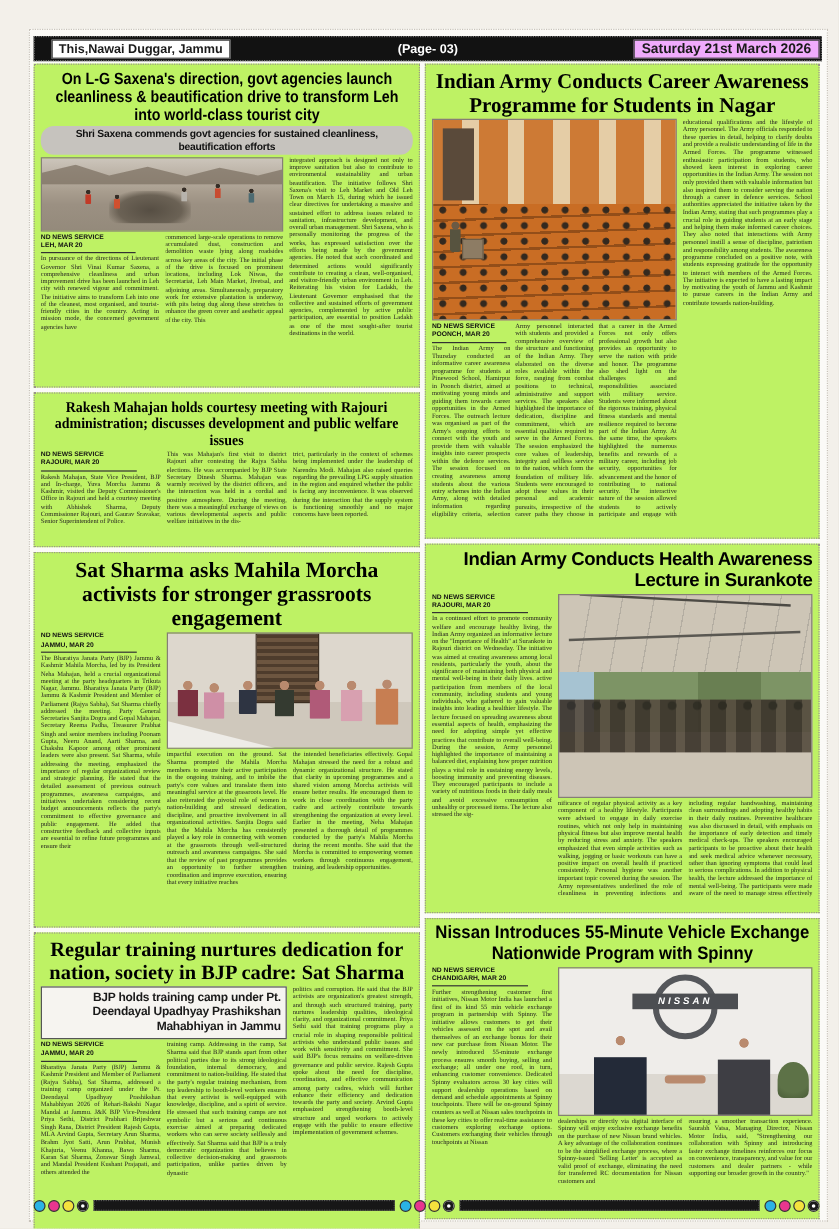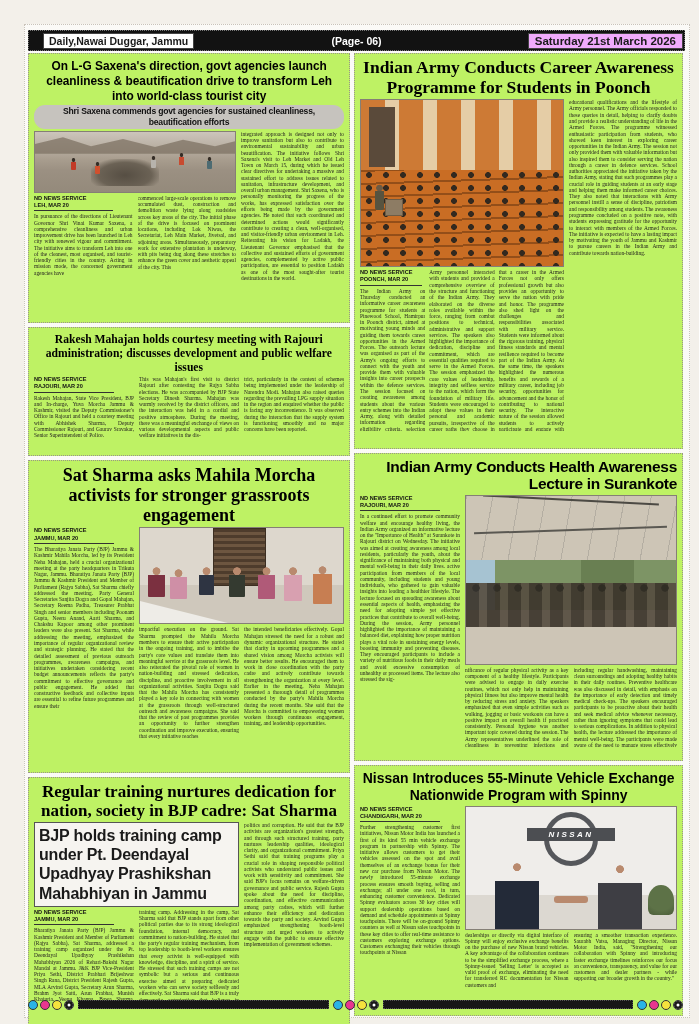--- a/index.html
+++ b/index.html
@@ -28,21 +28,21 @@
   .cond93{transform:scaleX(.93);transform-origin:50% 50%;width:107%;margin-left:-3.5%;}
   .subbar{background:#c6c3be;color:#111;font-family:"Liberation Sans",sans-serif;font-weight:bold;
         font-size:8.6px;line-height:1.25;padding:1px 3px;text-align:center;margin:1px 0 2px 0;
         letter-spacing:-.2px;border-radius:11px;}
   .row{display:flex;gap:5px;min-height:0;}
   .bcol{flex:1;min-width:0;overflow:hidden;}
   .btxt{font-size:5.4px;line-height:1.16;text-align:justify;color:#24221f;overflow:hidden;}
   .byline{font-family:"Liberation Sans",sans-serif;font-weight:bold;font-size:5.6px;line-height:1.3;
         border-bottom:.8px solid #333;margin-bottom:2px;padding-bottom:1px;width:80%;color:#111;}
   .subbox{border:1px solid #555;background:#f6f4f0;font-family:"Liberation Sans",sans-serif;
-        font-weight:bold;font-size:16px;line-height:1.2;text-align:left;padding:3px 4px;margin-bottom:2px;
+        font-weight:bold;font-size:10px;line-height:1.2;text-align:right;padding:3px 4px;margin-bottom:2px;
         letter-spacing:-.2px;}
   
   .photo{position:relative;overflow:hidden;border:1px solid #857f76;}
   .photo i{display:block;position:absolute;}
   .ph-leh{background:linear-gradient(180deg,#ccc5bb 0%,#b7ada0 28%,#a89d8e 46%,#9b9082 64%,#948a7b 100%);}
   .ph-leh .mtn{top:4px;left:0;right:0;height:18px;background:#7d7163;opacity:.75;
         clip-path:polygon(0 100%,0 45%,14% 8%,28% 58%,44% 18%,60% 62%,74% 22%,90% 58%,100% 30%,100% 100%);}
   .ph-leh .debris{left:28%;top:46%;width:34%;height:44%;
         background:radial-gradient(ellipse at 50% 60%,#564e43 0%,#6b6255 55%,rgba(107,98,85,0) 78%);}
   .lfig{width:5px;height:12px;border-radius:1px;
@@ -102,22 +102,22 @@
   .d-c{background:#2ab3e6;} .d-m{background:#e8368f;} .d-y{background:#f5e23d;}
   .d-k{background:#fff;box-shadow:inset 0 0 0 2.5px #1a1a1a;}
 </style>
 </head>
 <body>
 
 <div class="page">
   <div class="scanfield"></div>
 
   <div class="hdrbar">
-    <span class="pgno">(Page- 06)</span>
-    <span class="mastbox">Daily,Nawai Duggar, Jammu</span>
+    <span class="pgno">(Page- 03)</span>
+    <span class="mastbox">This,Nawai Duggar, Jammu</span>
     <span class="datebox">Saturday 21st March 2026</span>
   </div>
 
   <div class="content">
 
     <div class="colL">
 
       <section class="art" style="height:262px">
         <h1 class="hl hl-sans cond" style="font-size:13.5px;">On L-G Saxena's direction, govt agencies launch cleanliness &amp; beautification drive to transform Leh into world-class tourist city</h1>
         <div class="subbar">Shri Saxena commends govt agencies for sustained cleanliness, beautification efforts</div>
@@ -209,21 +209,21 @@
             </div>
           </div>
           <div class="bcol btxt">politics and corruption. He said that the BJP activists are organization's greatest strength, and through such structured training, party nurtures leadership qualities, ideological clarity, and organizational commitment. Priya Sethi said that training programs play a crucial role in shaping responsible political activists who understand public issues and work with sensitivity and commitment. She said BJP's focus remains on welfare-driven governance and public service. Rajesh Gupta spoke about the need for discipline, coordination, and effective communication among party cadres, which will further enhance their efficiency and dedication towards the party and society. Arvind Gupta emphasized strengthening booth-level structure and urged workers to actively engage with the public to ensure effective implementation of government schemes.</div>
         </div>
       </section>
     </div>
 
     <div class="colR">
 
       <section class="art" style="height:388px">
-        <h1 class="hl hl-serif" style="font-size:17.5px;">Indian Army Conducts Career Awareness Programme for Students in Poonch</h1>
+        <h1 class="hl hl-serif" style="font-size:17.5px;">Indian Army Conducts Career Awareness Programme for Students in Nagar</h1>
         <div class="row" style="height:332px;">
           <div style="width:204px;display:flex;flex-direction:column;">
             <div class="photo ph-poonch" style="height:166px;">
               <i class="wall"></i>
               <i class="door"></i>
               <i class="seats"></i>
               <i class="officer"></i>
               <i class="podium"></i>
             </div>
             <div class="row" style="flex:1;margin-top:2px;gap:4px;">

